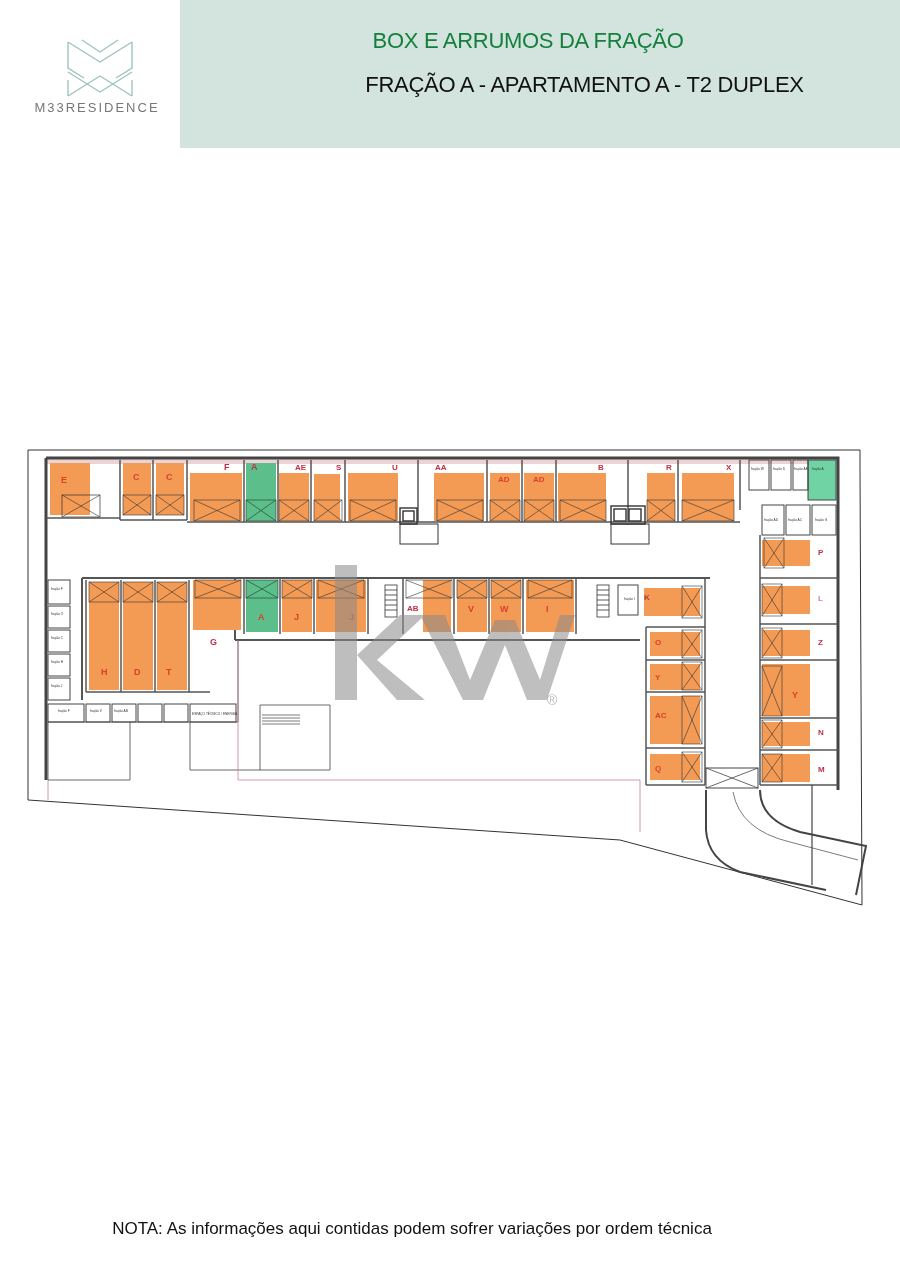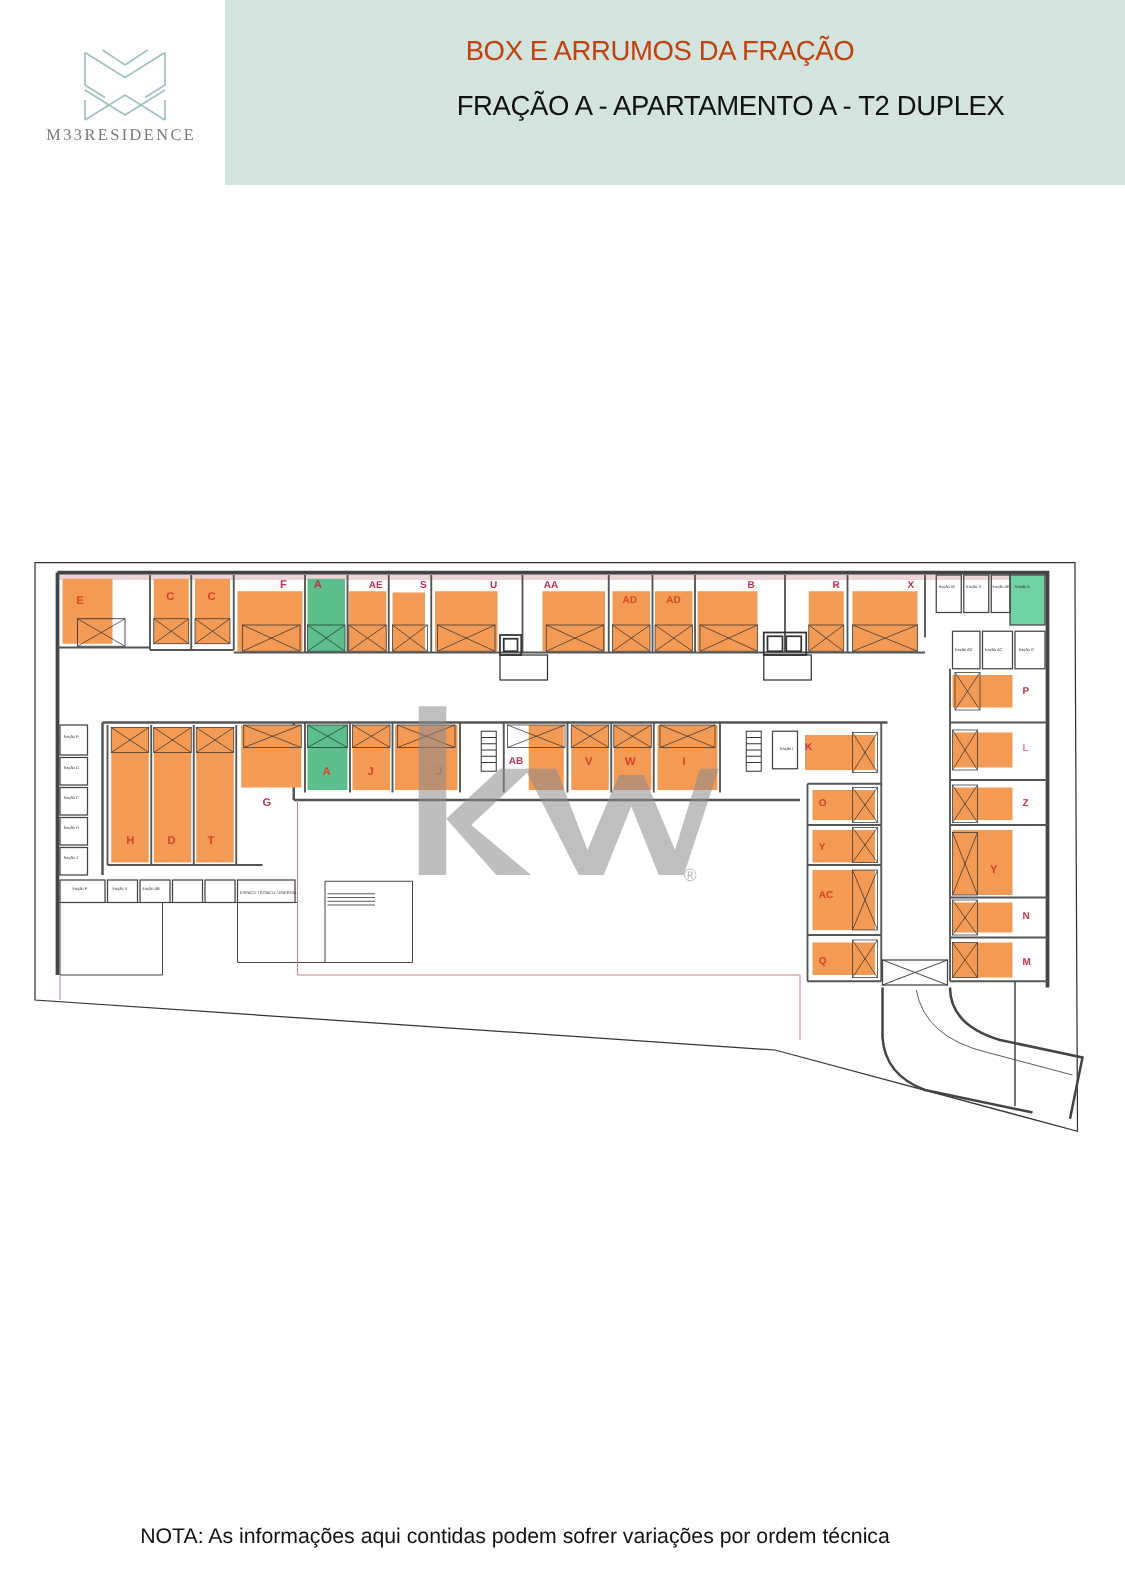--- a/index.html
+++ b/index.html
@@ -1,21 +1,21 @@
 <!DOCTYPE html>
 <html><head>
 <meta charset="utf-8">
 <style>
   html,body{margin:0;padding:0;background:#fff;}
   body{width:900px;height:1273px;position:relative;overflow:hidden;font-family:"Liberation Sans",sans-serif;}
   .header-band{position:absolute;left:180px;top:0;width:720px;height:148px;background:#d2e4dd;}
-  .title1{position:absolute;left:180px;width:696px;top:28px;text-align:center;font-size:22px;color:#c2410c;letter-spacing:-0.3px;}
+  .title1{position:absolute;left:180px;width:696px;top:28px;text-align:center;font-size:22px;color:#15803d;letter-spacing:-0.3px;}
   .title2{position:absolute;left:180px;width:809px;top:72px;text-align:center;font-size:22px;color:#111;letter-spacing:-0.3px;}
   .logo{position:absolute;left:20px;top:30px;width:160px;height:90px;}
-  .logo-text{position:absolute;left:22px;top:100px;width:150px;text-align:center;font-family:Liberation Serif, serif;font-size:13px;letter-spacing:2px;color:#777;}
+  .logo-text{position:absolute;left:22px;top:100px;width:150px;text-align:center;font-family:Liberation Sans, sans-serif;font-size:13px;letter-spacing:2px;color:#777;}
   .plan{position:absolute;left:0;top:440px;width:900px;height:480px;}
   .note{position:absolute;left:0;width:824px;top:1219px;text-align:center;font-size:17px;color:#111;}
   .lbl{font-family:"Liberation Sans",sans-serif;font-weight:bold;fill:#d8432a;}
   .lbl-r{font-family:"Liberation Sans",sans-serif;font-weight:bold;fill:#c0304a;}
   .tiny{font-family:"Liberation Sans",sans-serif;font-size:3.2px;fill:#333;}
 </style>
 </head>
 <body>
 
 <div class="header-band"></div>

